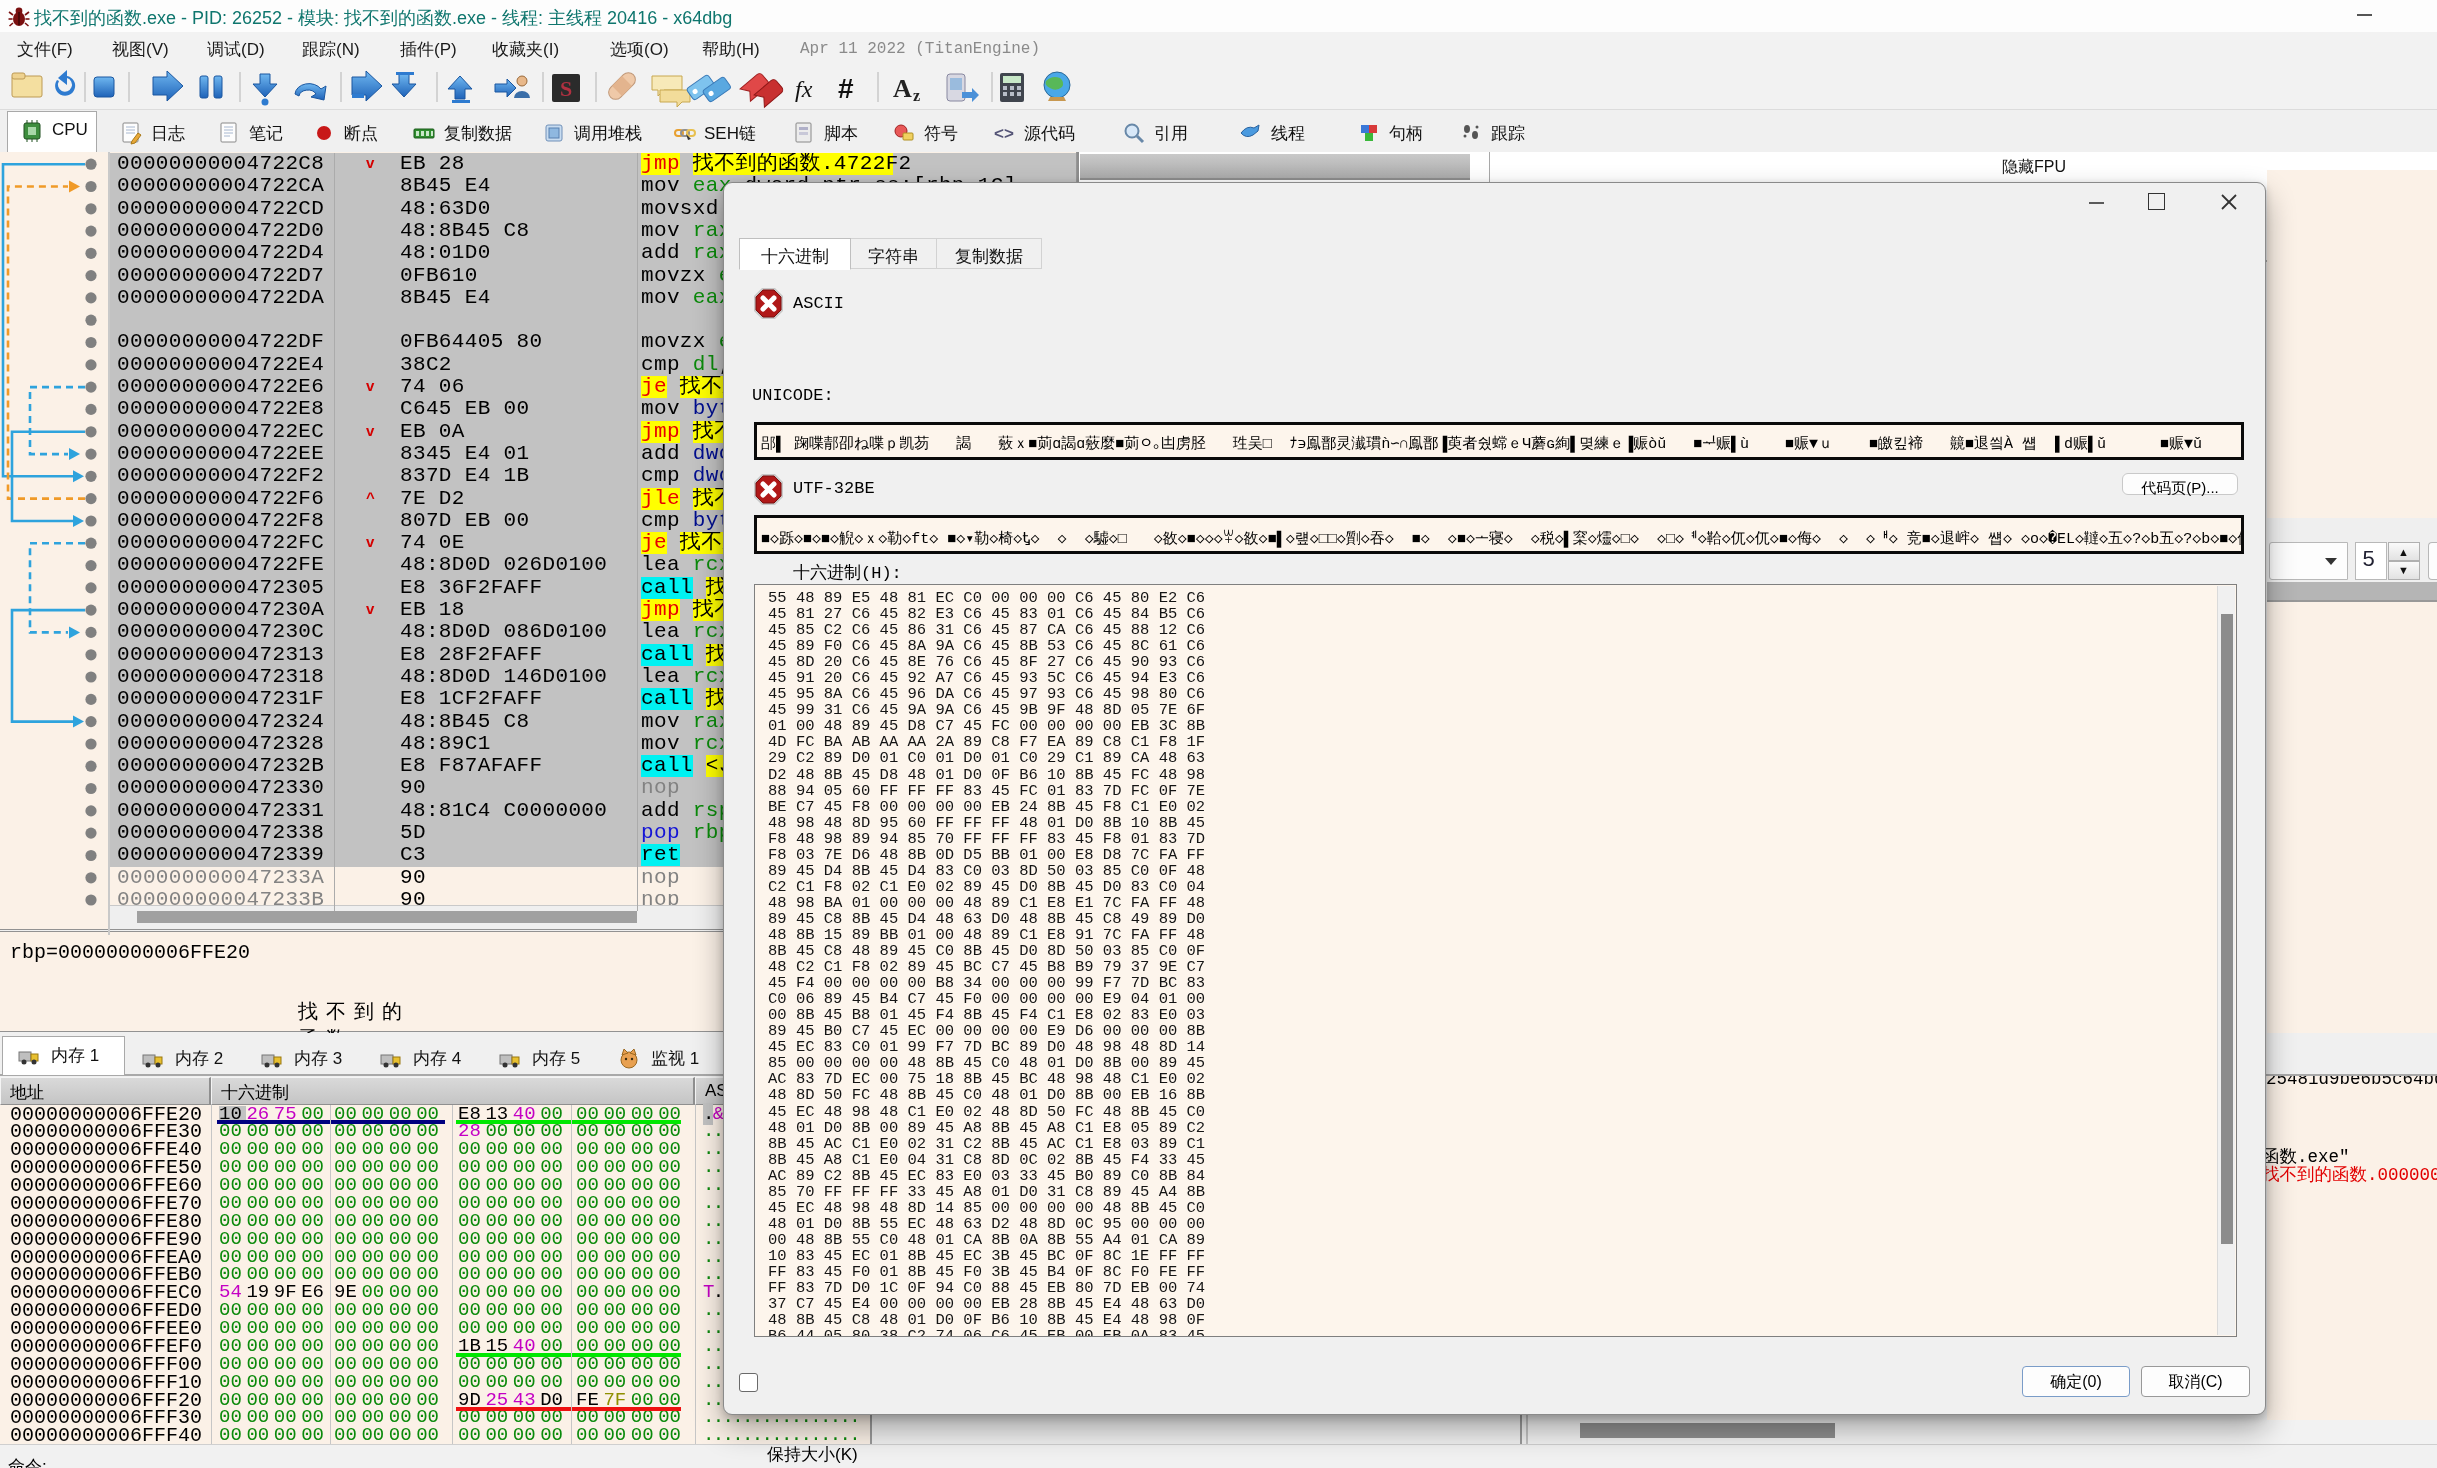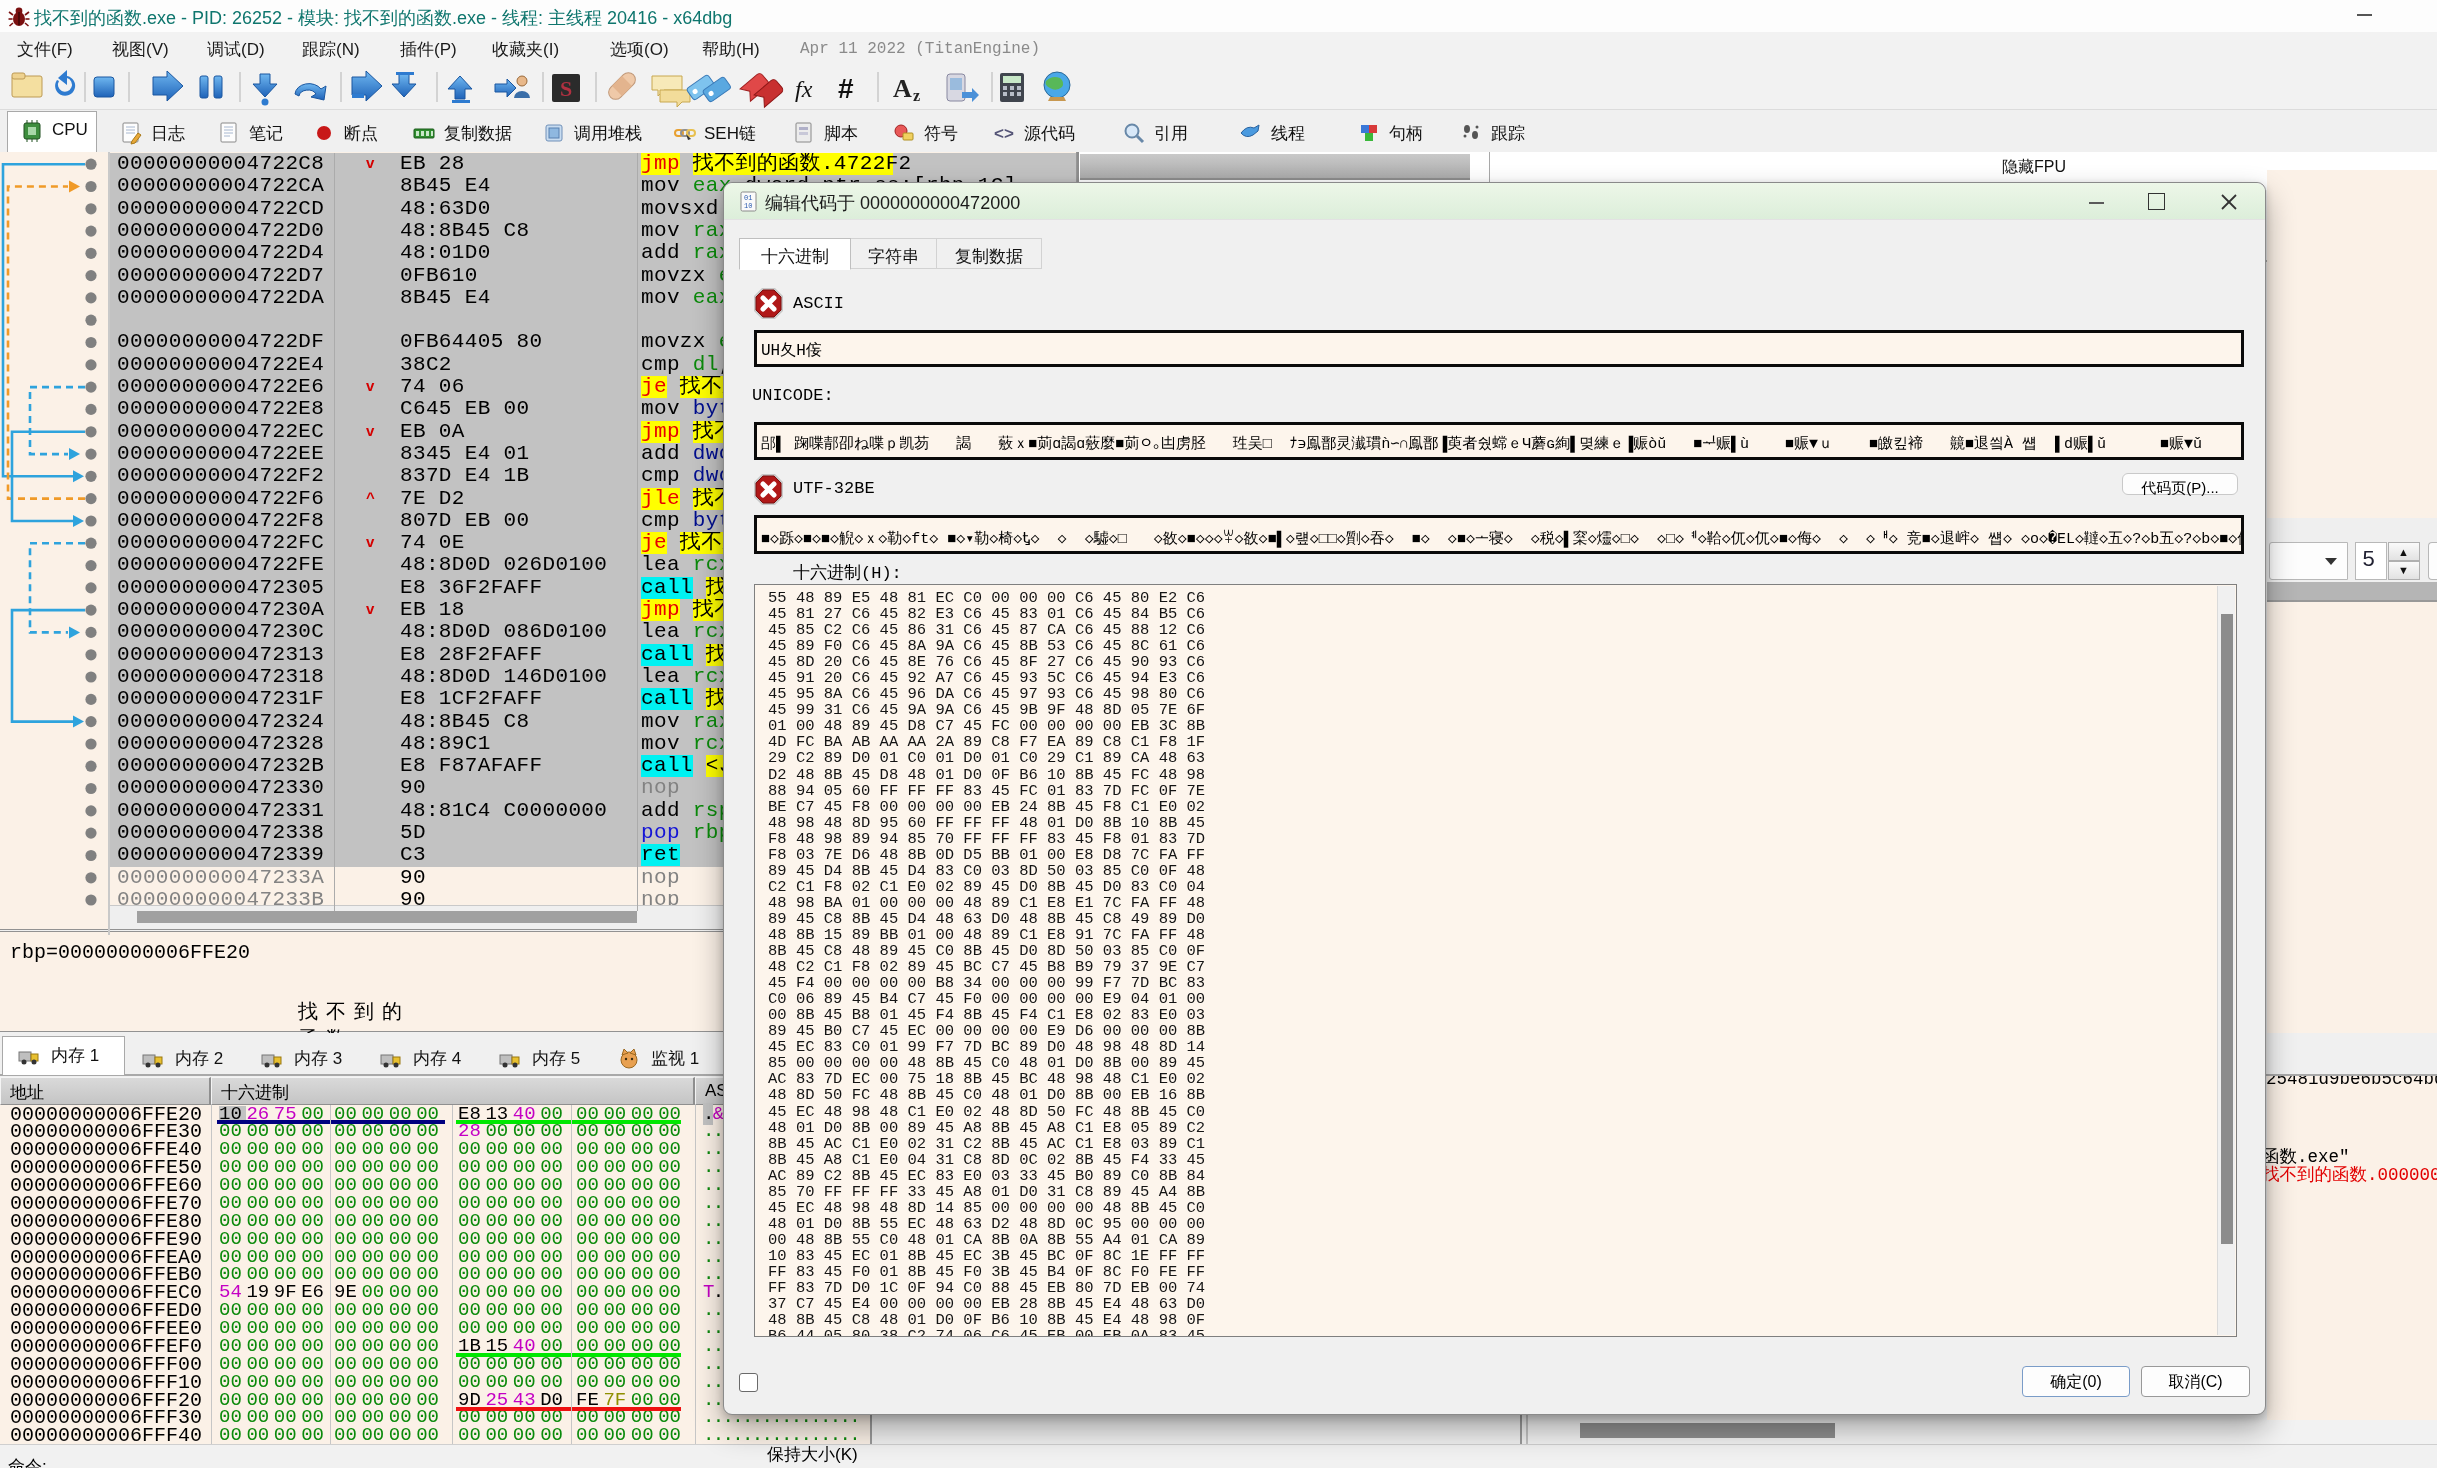--- a/index.html
+++ b/index.html
@@ -549,49 +549,40 @@
     <div class="abs" style="left:695px;top:1105px;width:1px;height:339px;background:#C6C6C6"></div>
     <div class="abs" style="left:870px;top:1082px;width:2px;height:362px;background:#9A9A9A"></div>
     <div class="abs" style="left:872px;top:1415px;width:648px;height:29px;background:#F0F0F0"></div>
     <div class="abs" style="left:1520px;top:1410px;width:2px;height:34px;background:#9A9A9A"></div>
     <div class="abs" style="left:1526px;top:1410px;width:2px;height:34px;background:#C2C2C2"></div>
     <div class="abs" style="left:1528px;top:1420px;width:909px;height:24px;background:#F2F2F2"></div>
     <div class="abs" style="left:1580px;top:1423px;width:255px;height:15px;background:#8F8F8F"></div>
     <div class="abs" id="status"></div>
     <div class="abs" style="left:8px;top:1455px;font-size:17px;color:#000">命令:</div>
     <div class="abs" id="dlg">
-      <div id="dlgtitle">
-        <svg style="position:absolute;left:16px;top:8px" width="19" height="21" viewBox="0 0 19 21">
-          <rect x="1" y="1" width="15" height="19" rx="1.5" fill="#FAFAFA" stroke="#8A8A8A"></rect>
-          <text x="4" y="9" font-size="7" fill="#2A5AB0" font-family="Liberation Mono">01</text>
-          <text x="4" y="17" font-size="7" fill="#2A5AB0" font-family="Liberation Mono">10</text>
-        </svg>
-        <span class="t">编辑代码于 0000000000472000</span>
-      </div>
       <div style="position:absolute;left:1365px;top:19px;width:15px;height:2px;background:#5A5A5A"></div>
       <div style="position:absolute;left:1424px;top:10px;width:17px;height:17px;border:1.6px solid #333"></div>
       <svg style="position:absolute;left:1497px;top:11px" width="16" height="16" viewBox="0 0 16 16">
         <g stroke="#333" stroke-width="1.8">
           <line x1="1" y1="1" x2="15" y2="15"></line>
           <line x1="15" y1="1" x2="1" y2="15"></line>
         </g>
       </svg>
       <div class="dtab" style="left:15px;top:55px;width:112px;height:32px;background:#FFF;border:1px solid #BFBFBF;border-bottom:1px solid #FFF;padding-top:6px;z-index:2">十六进制</div>
       <div class="dtab" style="left:127px;top:55px;width:86px;height:31px;border:1px solid #D2D2D2;border-left:none;padding-top:6px">字符串</div>
       <div class="dtab" style="left:213px;top:55px;width:105px;height:31px;border:1px solid #D2D2D2;border-left:none;padding-top:6px">复制数据</div>
       <svg style="position:absolute;left:29px;top:104px" width="31" height="33" viewBox="0 0 31 33">
         <polygon points="9,1 22,1 30,9 30,24 22,32 9,32 1,24 1,9" fill="#C8C8C8"></polygon>
         <polygon points="10,3 21,3 28,10 28,23 21,30 10,30 3,23 3,10" fill="#B01818" stroke="#7A0E0E"></polygon>
         <g stroke="#FFF" stroke-width="5" stroke-linecap="round">
           <line x1="10" y1="11" x2="21" y2="22"></line>
           <line x1="21" y1="11" x2="10" y2="22"></line>
         </g>
       </svg>
       <div class="dlbl" style="left:69px;top:111px;font-size:17px">ASCII</div>
-      <div class="fld" style="left:30px;top:147px;width:1490px;height:37px;border-width:3px;font-size:16px;padding:7px 0 0 4px">UH夂H侫</div>
       <div class="dlbl" style="left:28px;top:203px;font-size:17px">UNICODE:</div>
       <div class="fld" style="left:30px;top:239px;width:1490px;height:38px;border-width:3px;font-size:15px;padding:8px 0 0 4px">郘▌ 踘喋郬卲ね喋ｐ凯芴   謁   薂ｘ■荝ɑ謁ɑ薂麼■荝ﾷ｡凷虏胫   珄吴□  ﾅ϶鳯鄑灵瀐瑻ǹ∽∩鳯鄑▐萸者쉈蟐ｅЧ蘑ɢ絢▌몆練ｅ▐赈òŭ   ■ퟁ赈▌ù    ■赈▼ｕ    ■皦킾褅   竸■退씤À 썝  ▌d赈▌ǔ      ■赈▼ǔ      ■谳袒襸   竞■退씸À 썝 ■빍styｓ◇</div>
       <svg style="position:absolute;left:29px;top:290px" width="31" height="33" viewBox="0 0 31 33">
         <polygon points="9,1 22,1 30,9 30,24 22,32 9,32 1,24 1,9" fill="#C8C8C8"></polygon>
         <polygon points="10,3 21,3 28,10 28,23 21,30 10,30 3,23 3,10" fill="#B01818" stroke="#7A0E0E"></polygon>
         <g stroke="#FFF" stroke-width="5" stroke-linecap="round">
           <line x1="10" y1="11" x2="21" y2="22"></line>
           <line x1="21" y1="11" x2="10" y2="22"></line>
         </g>
       </svg>

